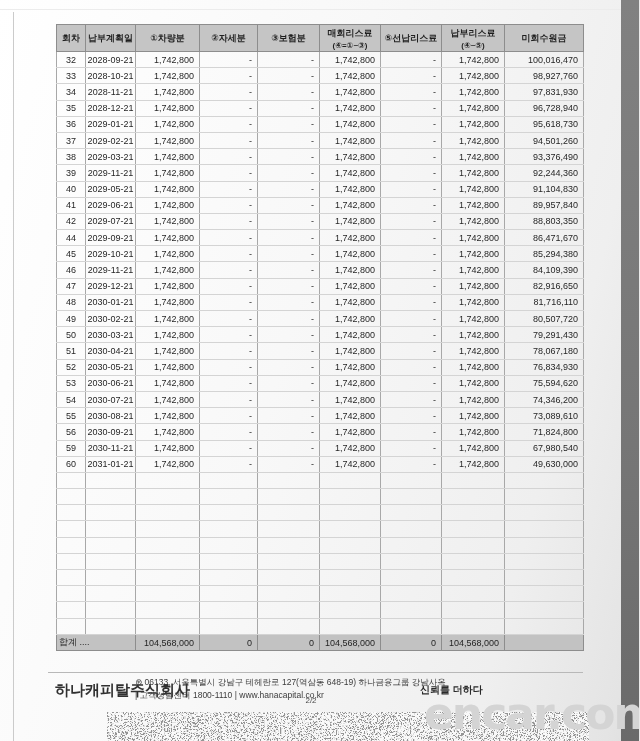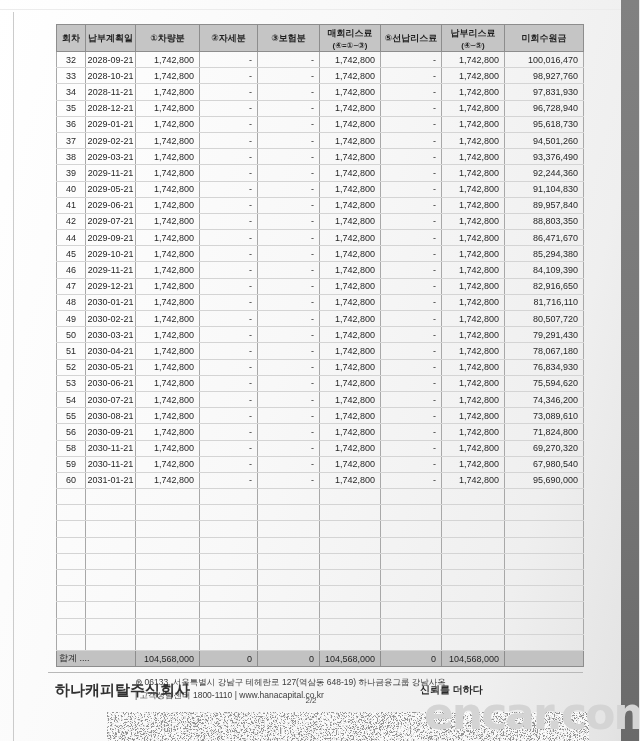--- a/index.html
+++ b/index.html
@@ -328,51 +328,40 @@
           <td class="c">2030-09-21</td>
           <td class="n">1,742,800</td>
           <td class="n">-</td>
           <td class="n">-</td>
           <td class="n">1,742,800</td>
           <td class="n">-</td>
           <td class="n">1,742,800</td>
           <td class="n">71,824,800</td>
         </tr>
         <tr>
-          <td class="c">58</td>
-          <td class="c">2030-11-21</td>
-          <td class="n">1,742,800</td>
-          <td class="n">-</td>
-          <td class="n">-</td>
-          <td class="n">1,742,800</td>
-          <td class="n">-</td>
-          <td class="n">1,742,800</td>
-          <td class="n">69,270,320</td>
-        </tr>
-        <tr>
           <td class="c">59</td>
           <td class="c">2030-11-21</td>
           <td class="n">1,742,800</td>
           <td class="n">-</td>
           <td class="n">-</td>
           <td class="n">1,742,800</td>
           <td class="n">-</td>
           <td class="n">1,742,800</td>
           <td class="n">67,980,540</td>
         </tr>
         <tr>
           <td class="c">60</td>
           <td class="c">2031-01-21</td>
           <td class="n">1,742,800</td>
           <td class="n">-</td>
           <td class="n">-</td>
           <td class="n">1,742,800</td>
           <td class="n">-</td>
           <td class="n">1,742,800</td>
-          <td class="n">95,690,000</td>
+          <td class="n">49,630,000</td>
         </tr>
         <tr>
           <td class="c"></td>
           <td class="c"></td>
           <td class="n"></td>
           <td class="n"></td>
           <td class="n"></td>
           <td class="n"></td>
           <td class="n"></td>
           <td class="n"></td>

